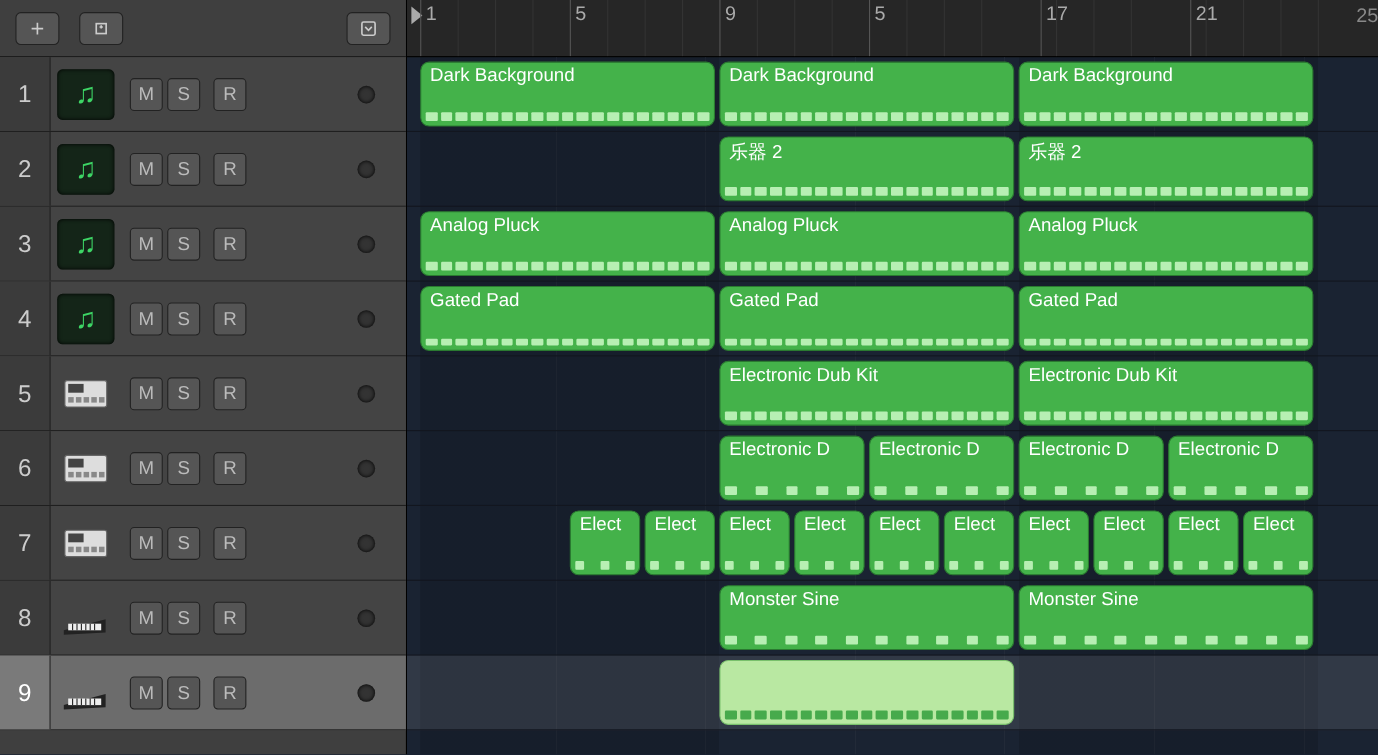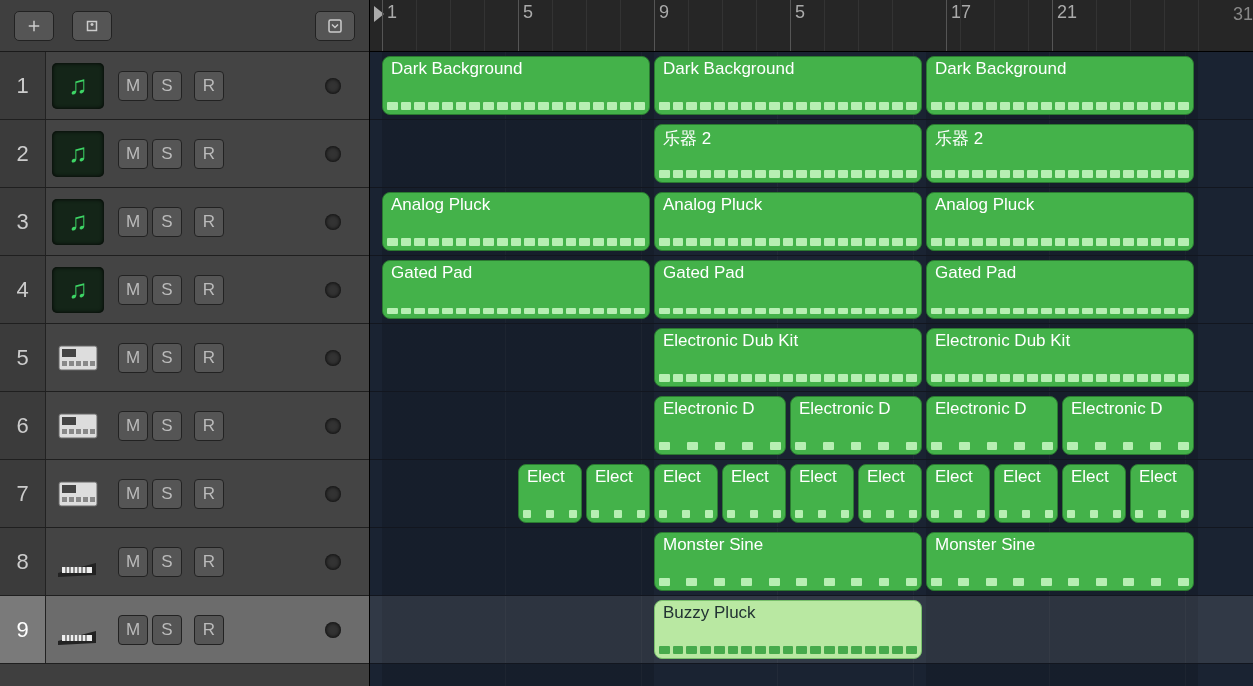--- a/index.html
+++ b/index.html
@@ -369,27 +369,27 @@
           <div class="ruler-tick minor" style="left: 352px;"></div>
           <div class="ruler-tick minor" style="left: 386px;"></div>
           <div class="ruler-tick" style="left: 420px;"><span>5</span></div>
           <div class="ruler-tick minor" style="left: 454px;"></div>
           <div class="ruler-tick minor" style="left: 488px;"></div>
           <div class="ruler-tick minor" style="left: 522px;"></div>
           <div class="ruler-tick" style="left: 576px;"><span>17</span></div>
           <div class="ruler-tick minor" style="left: 590px;"></div>
           <div class="ruler-tick minor" style="left: 624px;"></div>
           <div class="ruler-tick minor" style="left: 658px;"></div>
-          <div class="ruler-tick" style="left: 682px;"><span>21</span></div>
+          <div class="ruler-tick" style="left: 712px;"><span>21</span></div>
           <div class="ruler-tick minor" style="left: 726px;"></div>
           <div class="ruler-tick minor" style="left: 760px;"></div>
           <div class="ruler-tick minor" style="left: 794px;"></div>
           <div class="ruler-tick minor" style="left: 828px;"></div>
         </div>
-      <div class="ruler-endcap">31</div>
+      <div class="ruler-endcap">25</div>
     </div>
     <div class="grid grid-darkbars" id="lanes">
         <div class="lane">
           <div class="region" style="left: 12px; width: 268px;">
             <div class="label">Dark Background</div>
             <div class="midi dense">
               <span></span>
               <span></span>
               <span></span>
               <span></span>
@@ -912,21 +912,20 @@
               <span></span>
               <span></span>
               <span></span>
               <span></span>
               <span></span>
             </div>
           </div>
         </div>
         <div class="lane selected">
           <div class="region sel" style="left: 284px; width: 268px;">
-            <div class="label">Buzzy Pluck</div>
             <div class="midi dense">
               <span></span>
               <span></span>
               <span></span>
               <span></span>
               <span></span>
               <span></span>
               <span></span>
               <span></span>
               <span></span>

